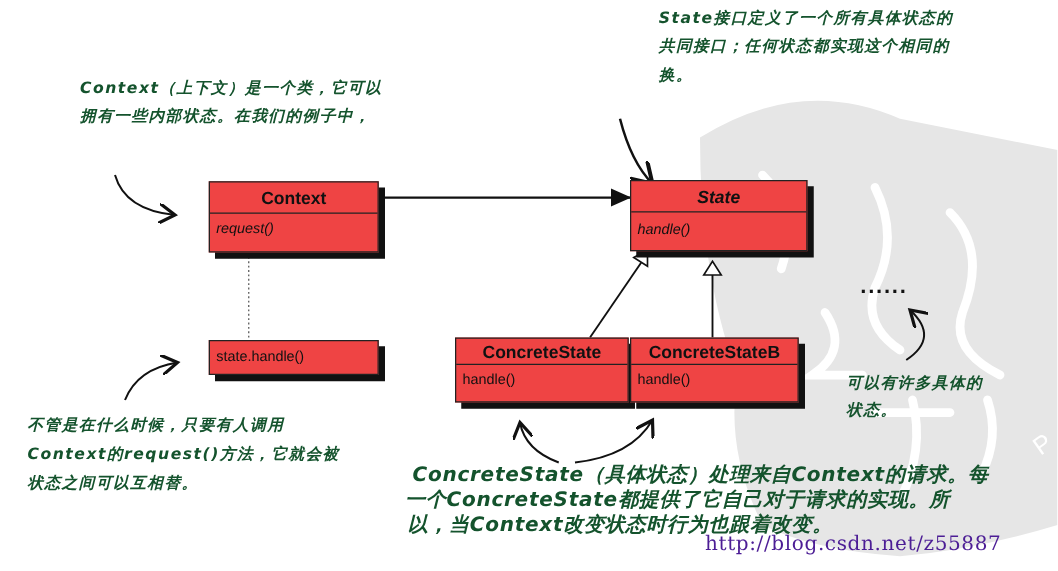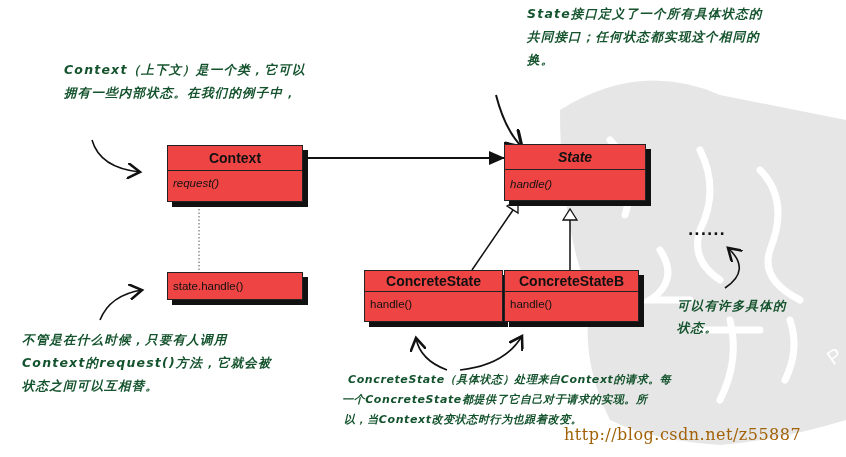--- a/index.html
+++ b/index.html
@@ -39,21 +39,21 @@
       padding: 4px 5px;
       font-size: 11.5px;
       line-height: 16px;
     }
     .uml .italic { font-style: italic; }
     .watermark {
       position: absolute;
       left: 564px; top: 425px;
       font-family: "DejaVu Serif", serif;
       font-size: 16px;
-      color: #a16207;
+      color: #4c1d95;
       letter-spacing: 0.5px;
     }
     .dots {
       position: absolute; left: 688px; top: 222px;
       font-size: 14px; font-weight: bold; letter-spacing: 1px; color: #111;
     }
     .pr-mark {
       position: absolute; left: 828px; top: 345px;
       font-family: "Liberation Sans", sans-serif;
       font-size: 20px; color: #fff; transform: rotate(-35deg);
@@ -139,21 +139,21 @@
   <div>共同接口；任何状态都实现这个相同的</div>
   <div>换。</div>
 </div>
 
 <div class="note" style="left:22px; top:328px;">
   <div>不管是在什么时候，只要有人调用</div>
   <div>Context的request()方法，它就会被</div>
   <div>状态之间可以互相替。</div>
 </div>
 
-<div class="note" style="left:348px; top:370px; font-size:11px; letter-spacing:0.6px; line-height:20px;">
+<div class="note" style="left:330px; top:370px; font-size:16px; letter-spacing:0.6px; line-height:20px;">
   <div>ConcreteState（具体状态）处理来自Context的请求。每</div>
   <div style="margin-left:-6px;">一个ConcreteState都提供了它自己对于请求的实现。所</div>
   <div style="margin-left:-4px;">以，当Context改变状态时行为也跟着改变。</div>
 </div>
 
 <div class="note" style="left:677px; top:295px; line-height:22px;font-style:italic;">
   <div>可以有许多具体的</div>
   <div>状态。</div>
 </div>
 

